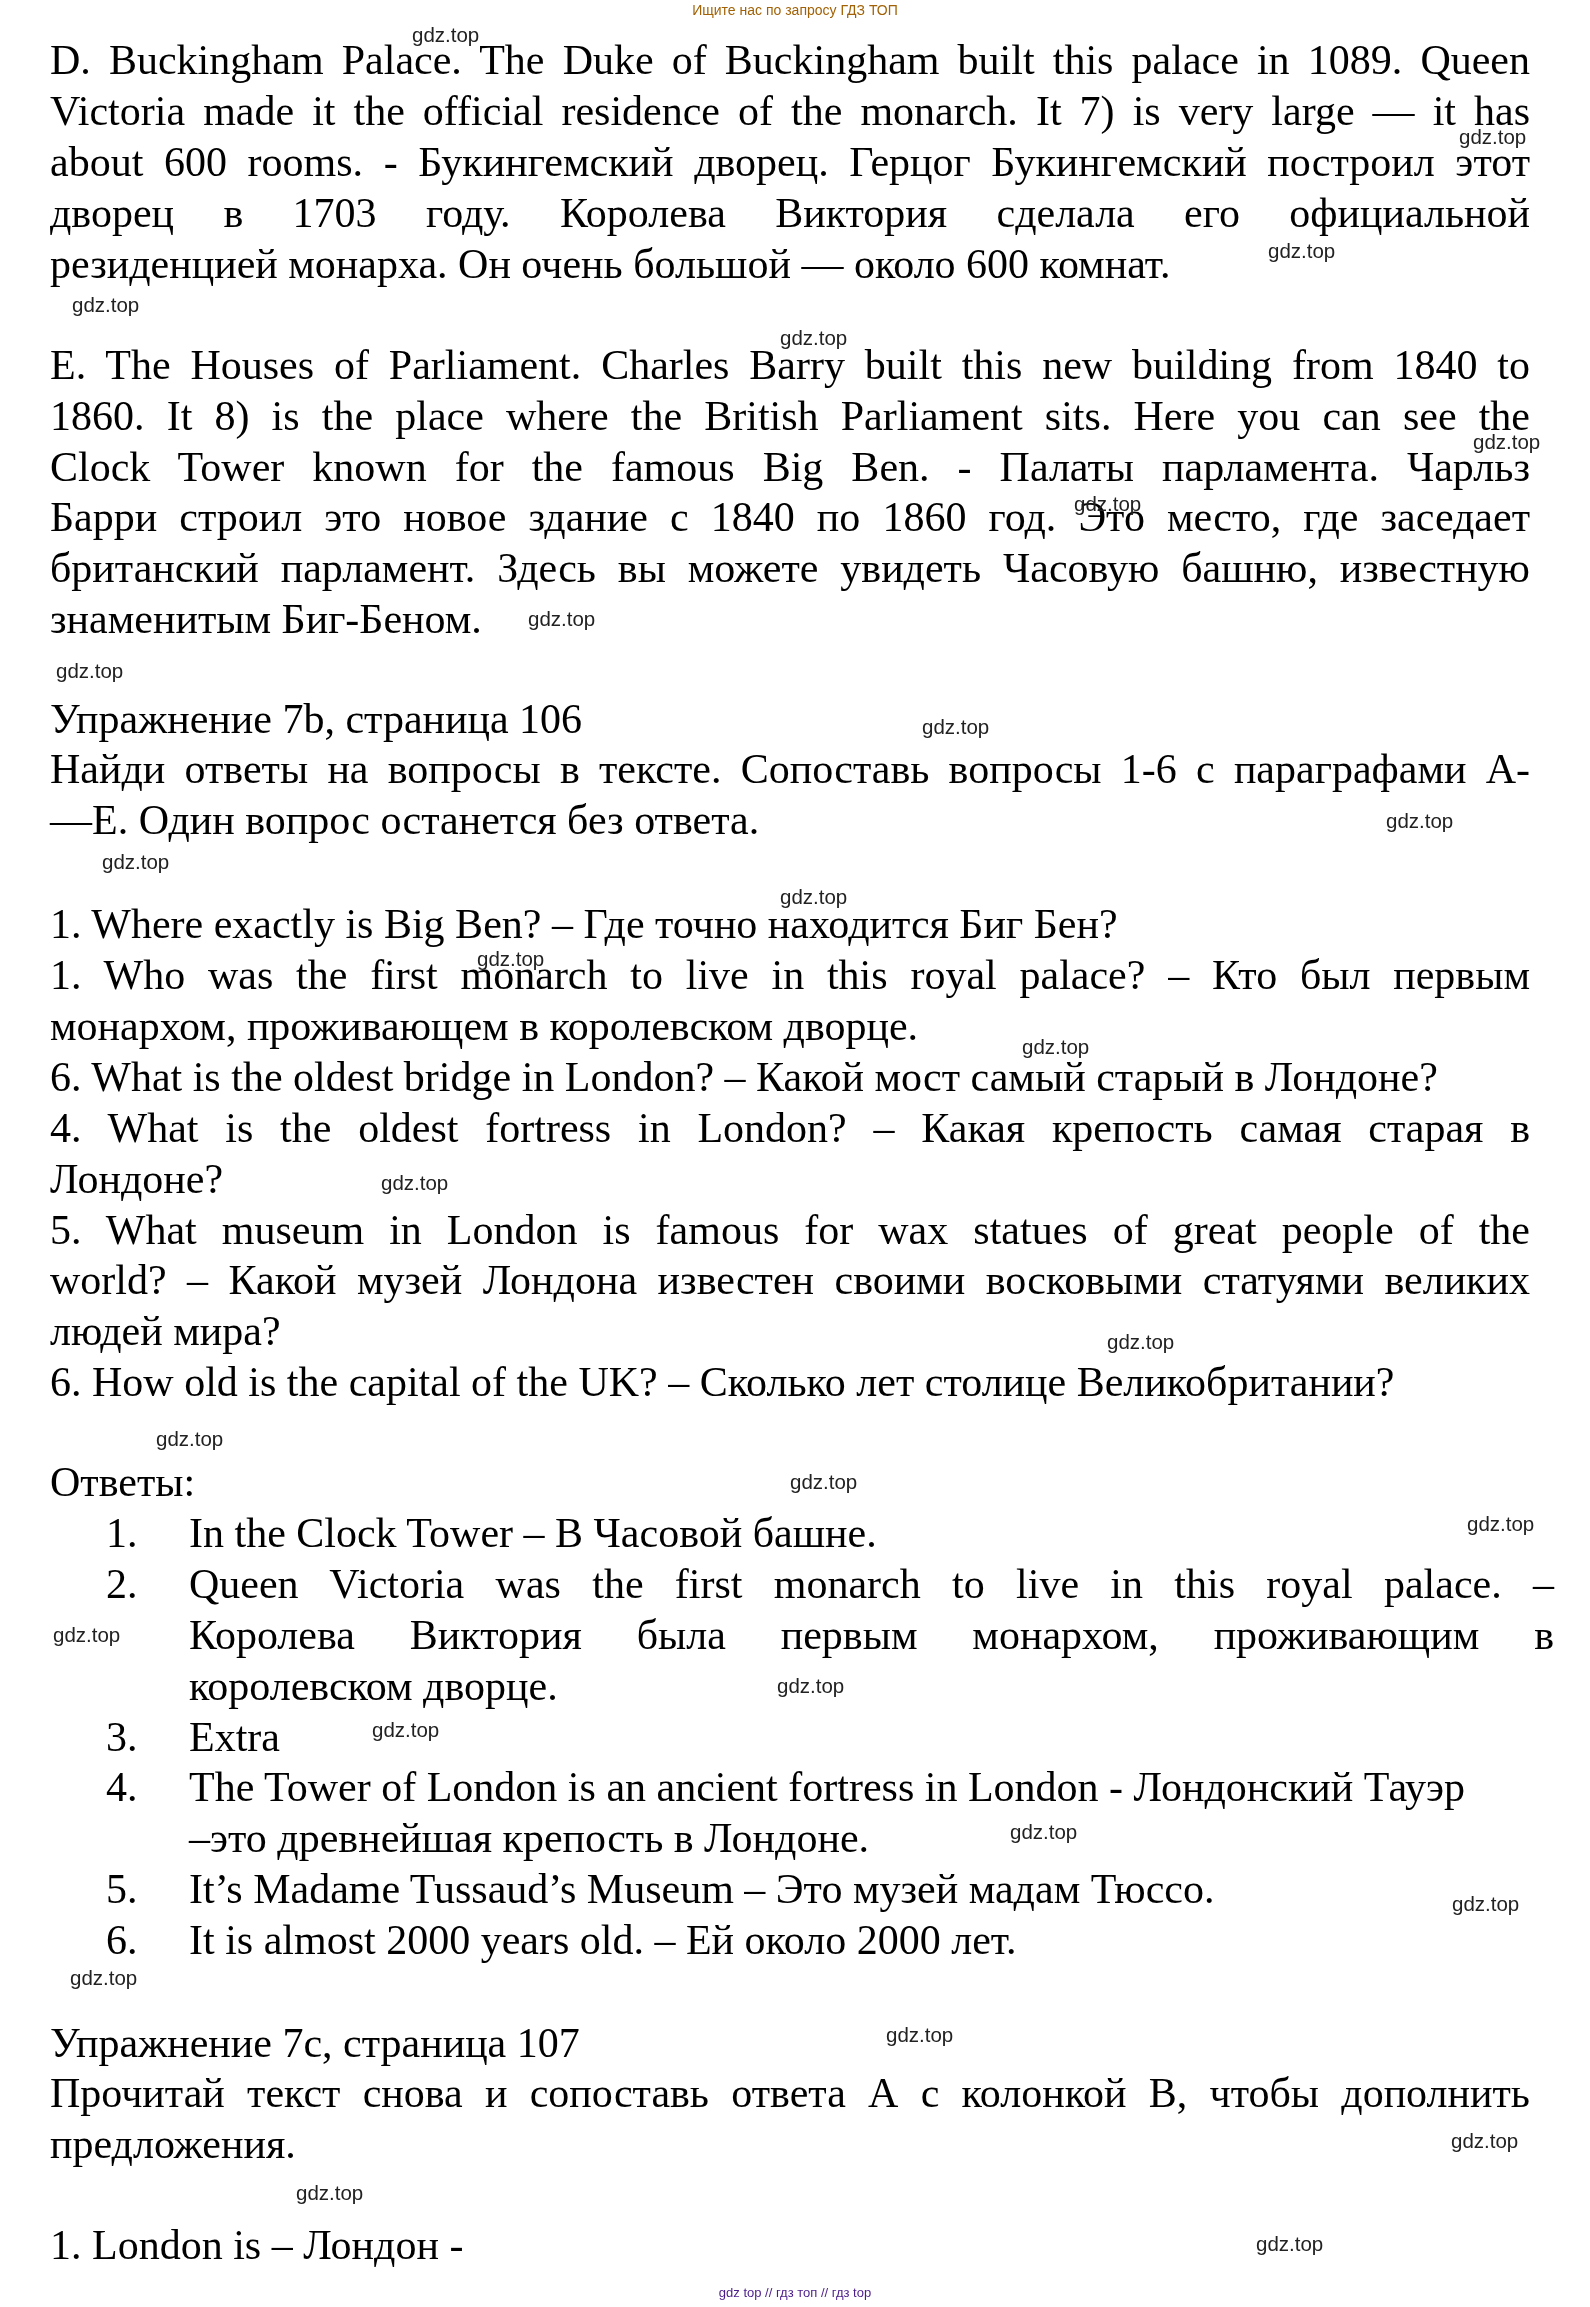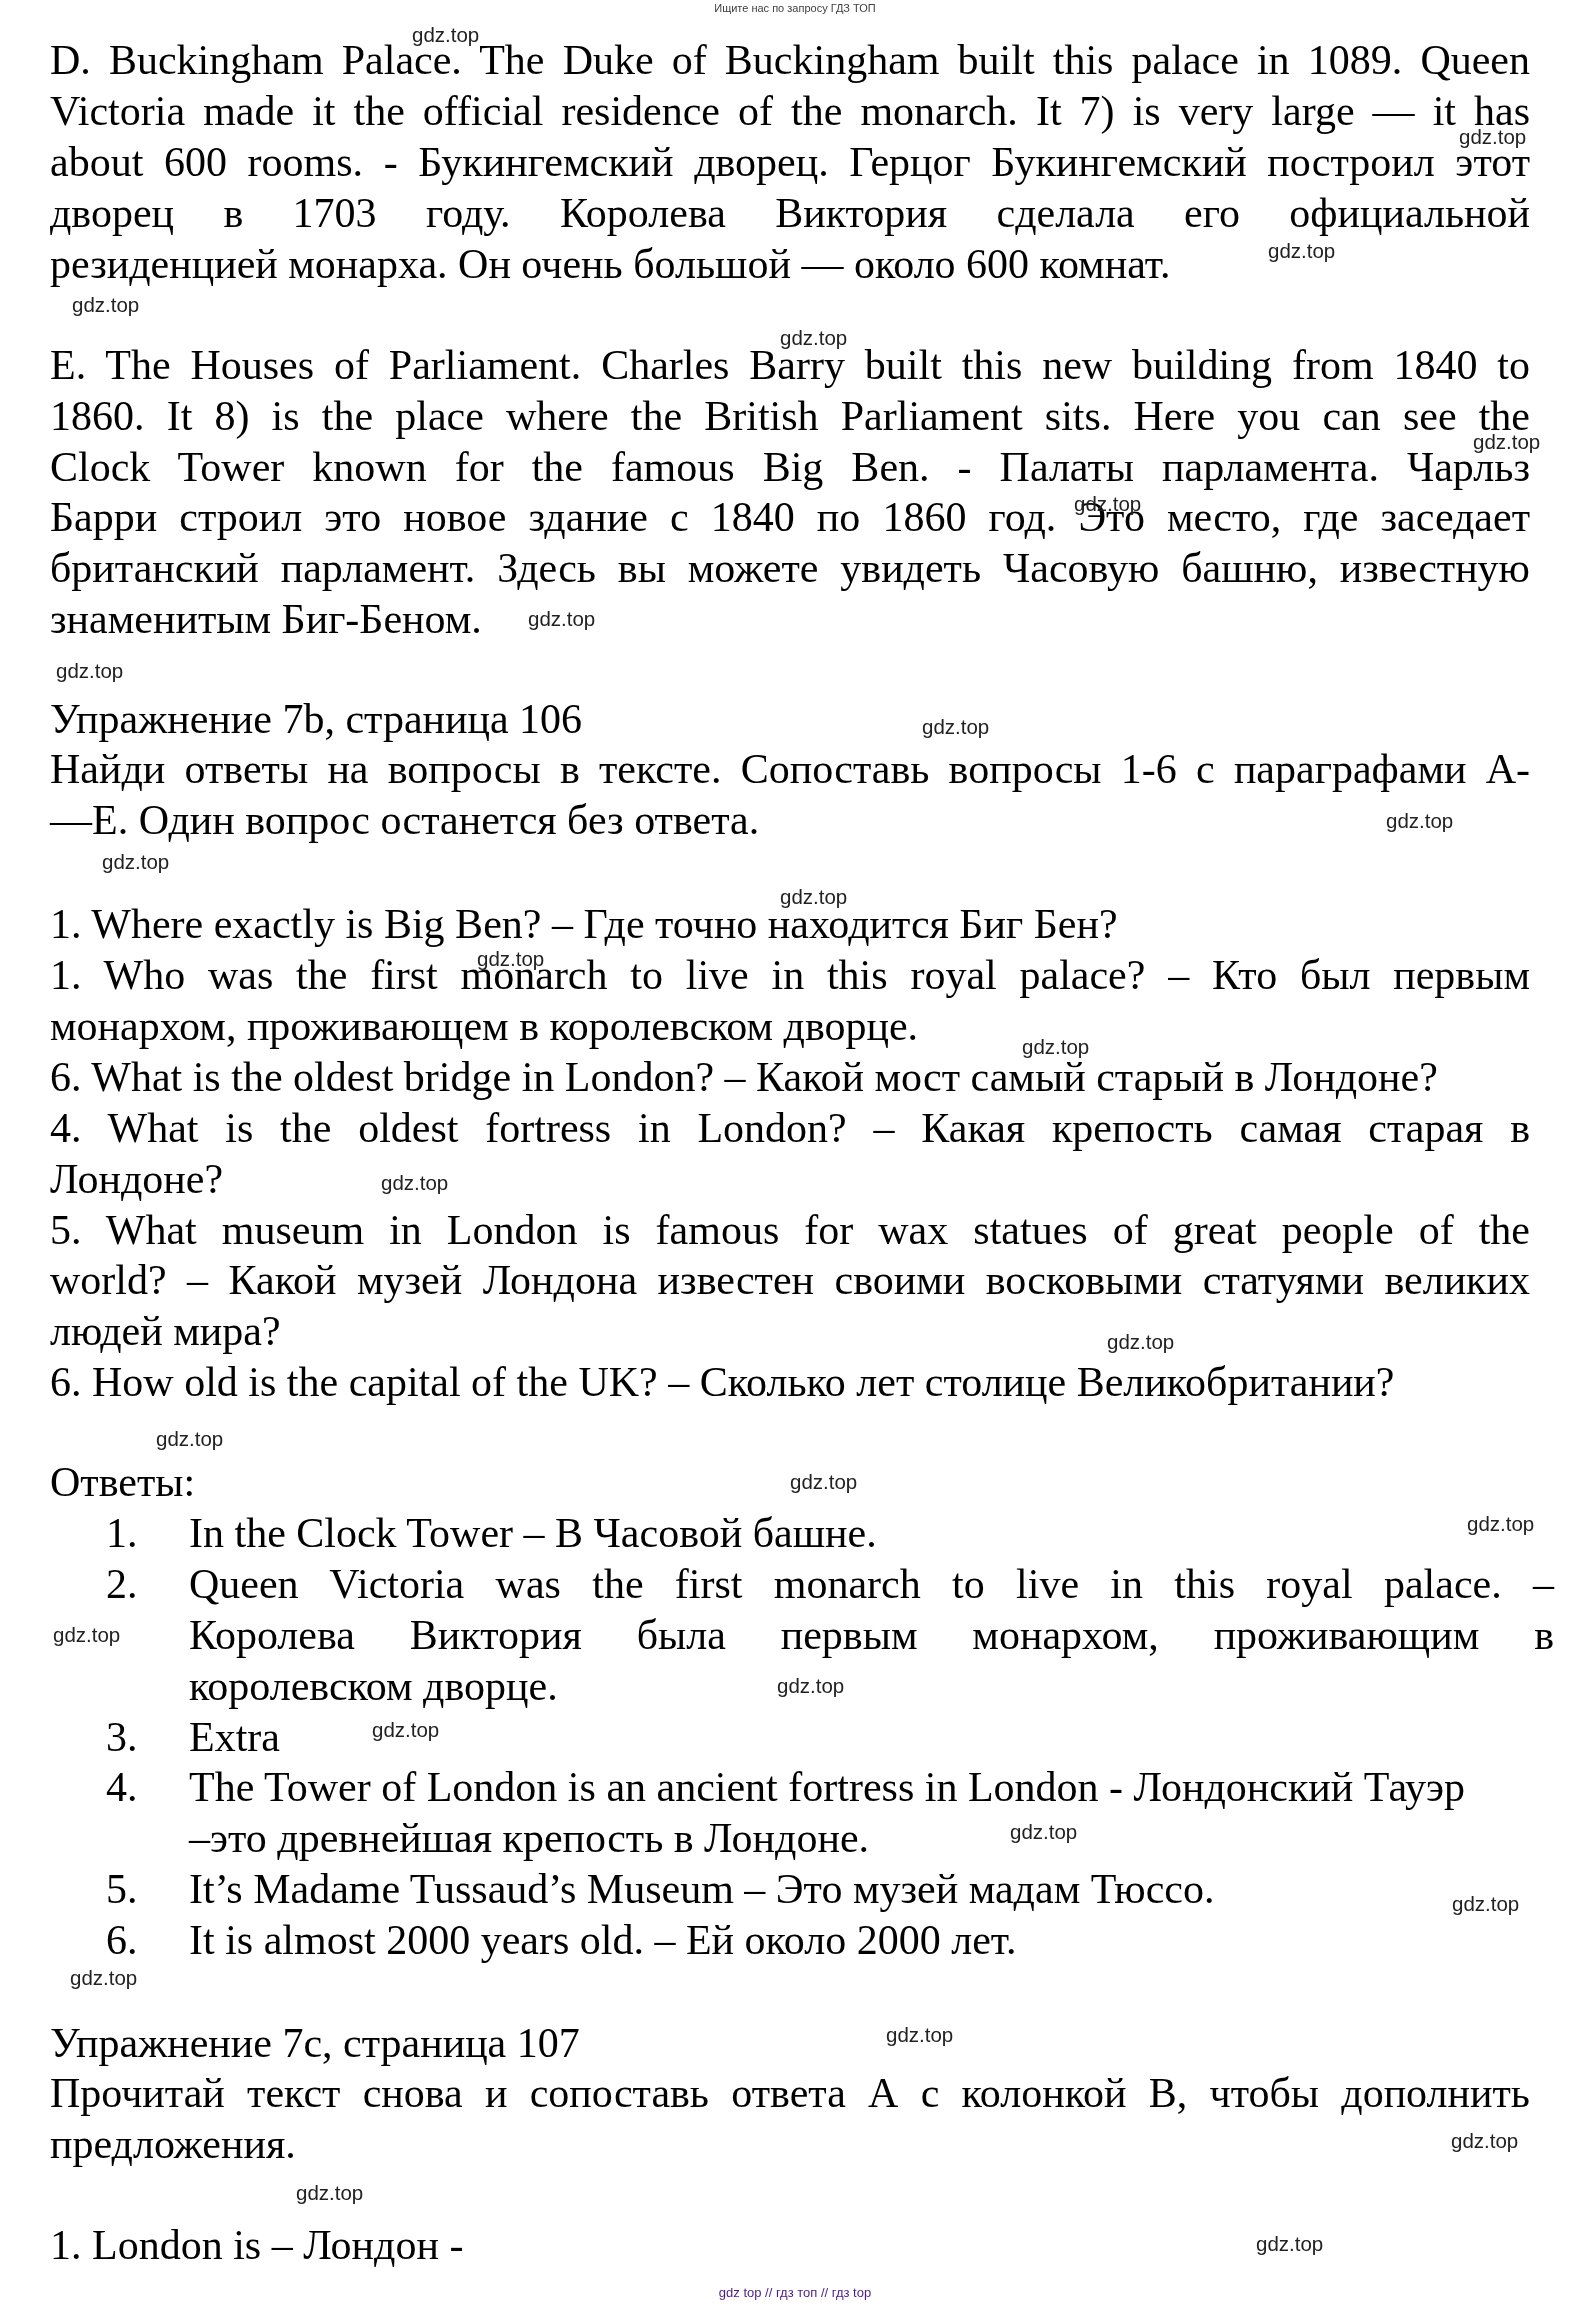--- a/index.html
+++ b/index.html
@@ -1,19 +1,19 @@
 <!DOCTYPE html>
 <html style="font-size:12px"><head>
 <meta charset="utf-8">
 <style>
   html, body { margin: 0; padding: 0; background: #ffffff; }
   body { width: 1590px; height: 2307px; position: relative; overflow: hidden; }
   .top-banner {
     position: absolute; left: 0; width: 1590px; top: 1.5px; text-align: center;
-    font-family: "Liberation Sans", sans-serif; font-size: 11px; color: #404040;
+    font-family: "Liberation Sans", sans-serif; font-size: 14px; color: #a16207;
   }
   .footer-banner {
     position: absolute; left: 0; width: 1590px; top: 2285px; text-align: center;
     font-family: "Liberation Sans", sans-serif; font-size: 13px; color: #4b1d8a;
   }
   .line {
     position: absolute; left: 50px; width: 1480px;
     font-family: "Liberation Serif", serif; font-size: 42px; line-height: 49px;
     color: #000; white-space: nowrap;
   }

